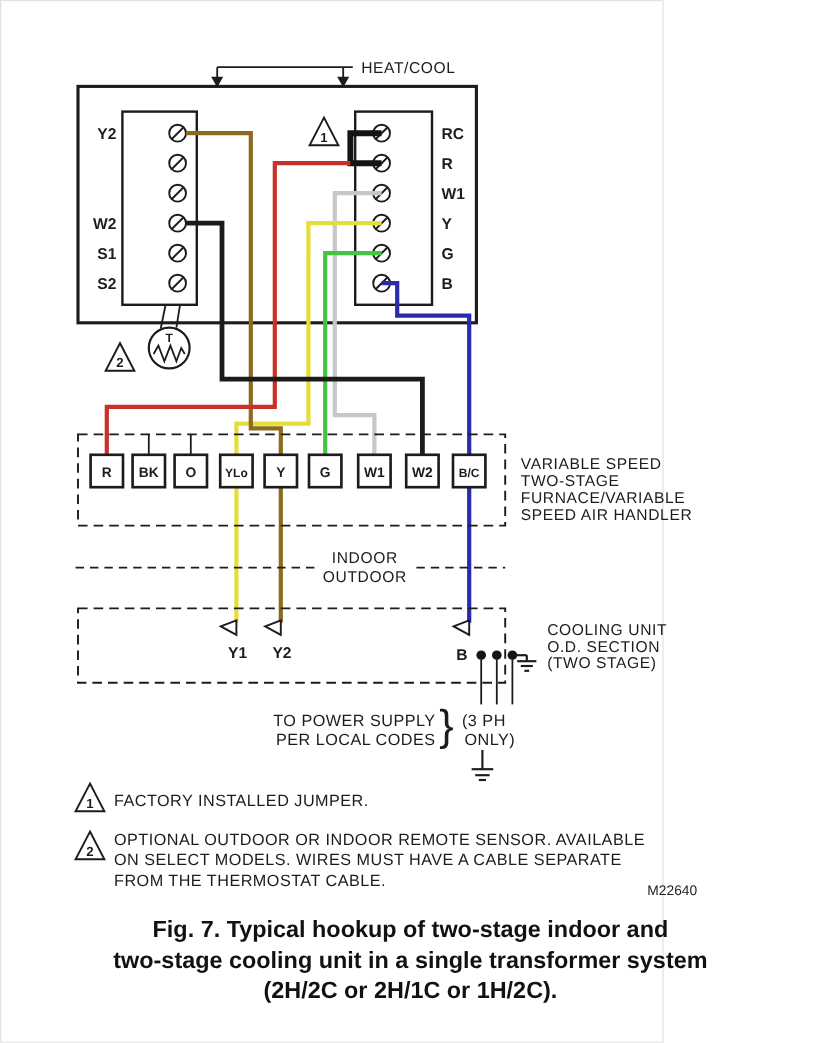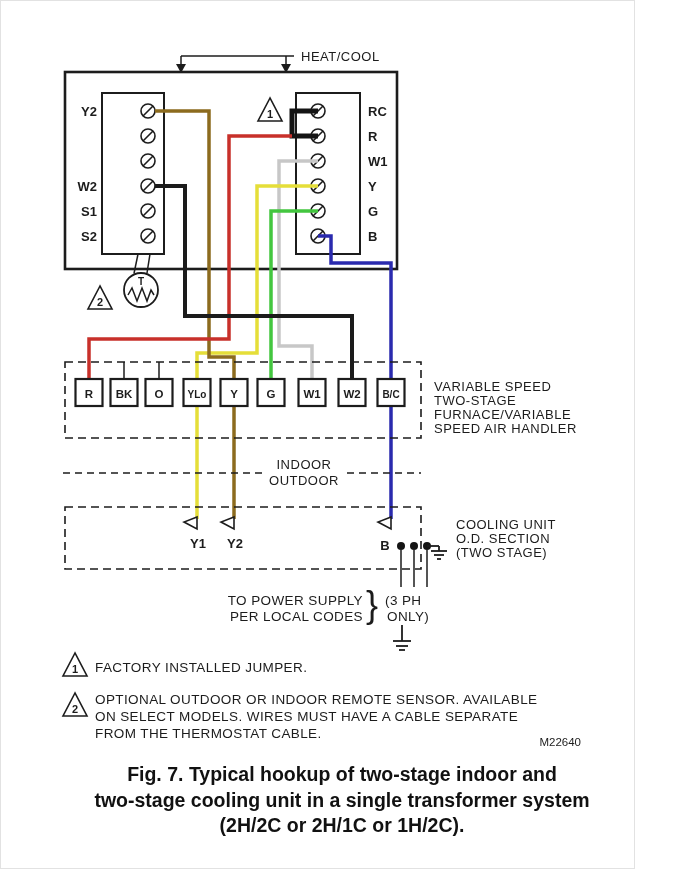--- a/index.html
+++ b/index.html
@@ -1,16 +1,16 @@
 <!DOCTYPE html>
 <html><head>
 <meta charset="utf-8">
 <style>
   html,body{margin:0;padding:0;background:#ffffff;}
-  .frame{width:635px;height:869px;box-sizing:border-box;background:#ffffff;border:1px solid #e2e2e2;}
+  .frame{width:553px;height:869px;box-sizing:border-box;background:#ffffff;border:1px solid #e2e2e2;}
   svg{display:block;}
   text{font-family:"Liberation Sans",sans-serif;fill:#1c1c1c;}
   .lbl{font-size:13px;letter-spacing:.5px;}
   .term{font-size:13px;font-weight:bold;}
   .sq{font-size:11.5px;font-weight:bold;}
   .sqs{font-size:10px;font-weight:bold;}
   .callout{font-size:11px;font-weight:bold;}
   .tiny{font-size:10px;font-weight:bold;}
   .note{font-size:13.5px;letter-spacing:.4px;}
   .docnum{font-size:11.5px;}

